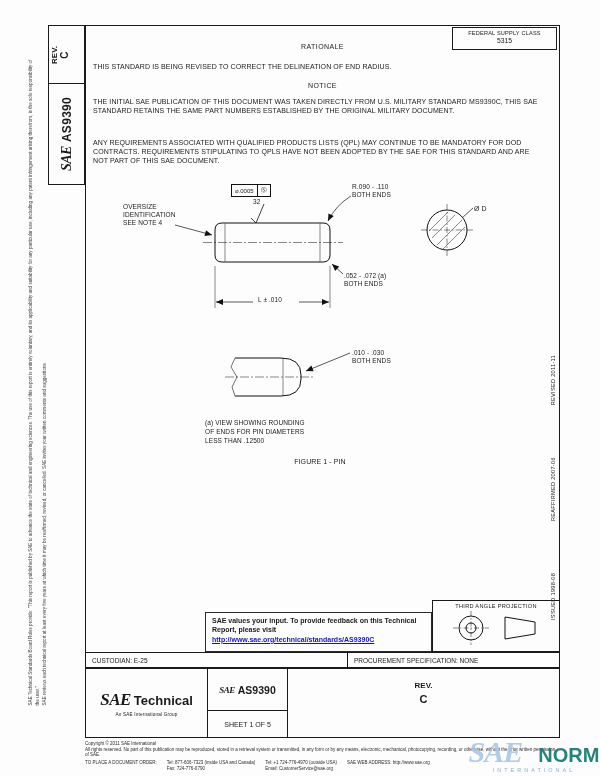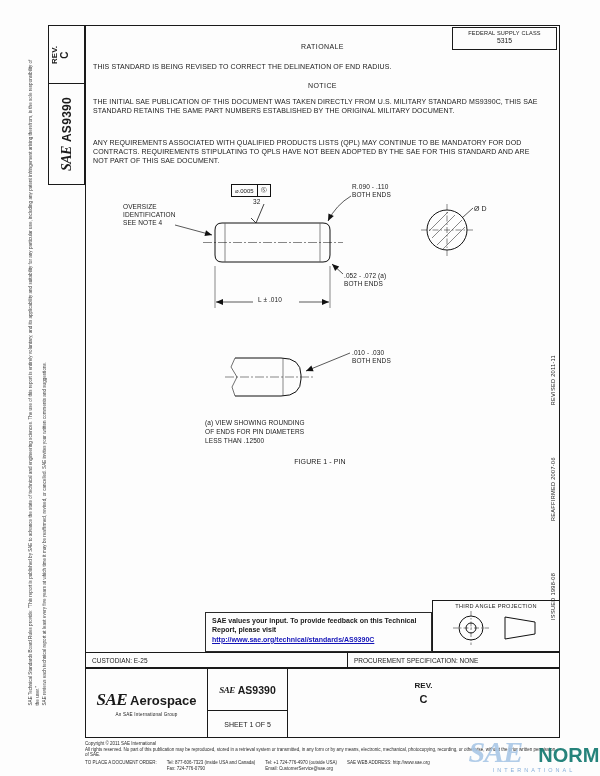--- a/index.html
+++ b/index.html
@@ -231,21 +231,21 @@
 
   <div class="abs info-row">
     <div class="info-cell c1">CUSTODIAN: E-25</div>
     <div class="info-cell c2">PROCUREMENT SPECIFICATION: NONE</div>
   </div>
 
   <div class="abs title-row">
     <div class="tb-cell tb-logo">
       <div class="row1">
         <span class="sae-logo big-sae">SAE</span>
-        <span class="big-name">Aerospace</span>
+        <span class="big-name">Technical</span>
       </div>
       <span class="tagline">An SAE International Group</span>
     </div>
     <div class="tb-cell tb-num">
       <div class="num-top">
         <span class="sae-logo num-sae">SAE</span>
         <span class="num-val">AS9390</span>
       </div>
       <div class="num-bot">SHEET 1 OF 5</div>
     </div>

